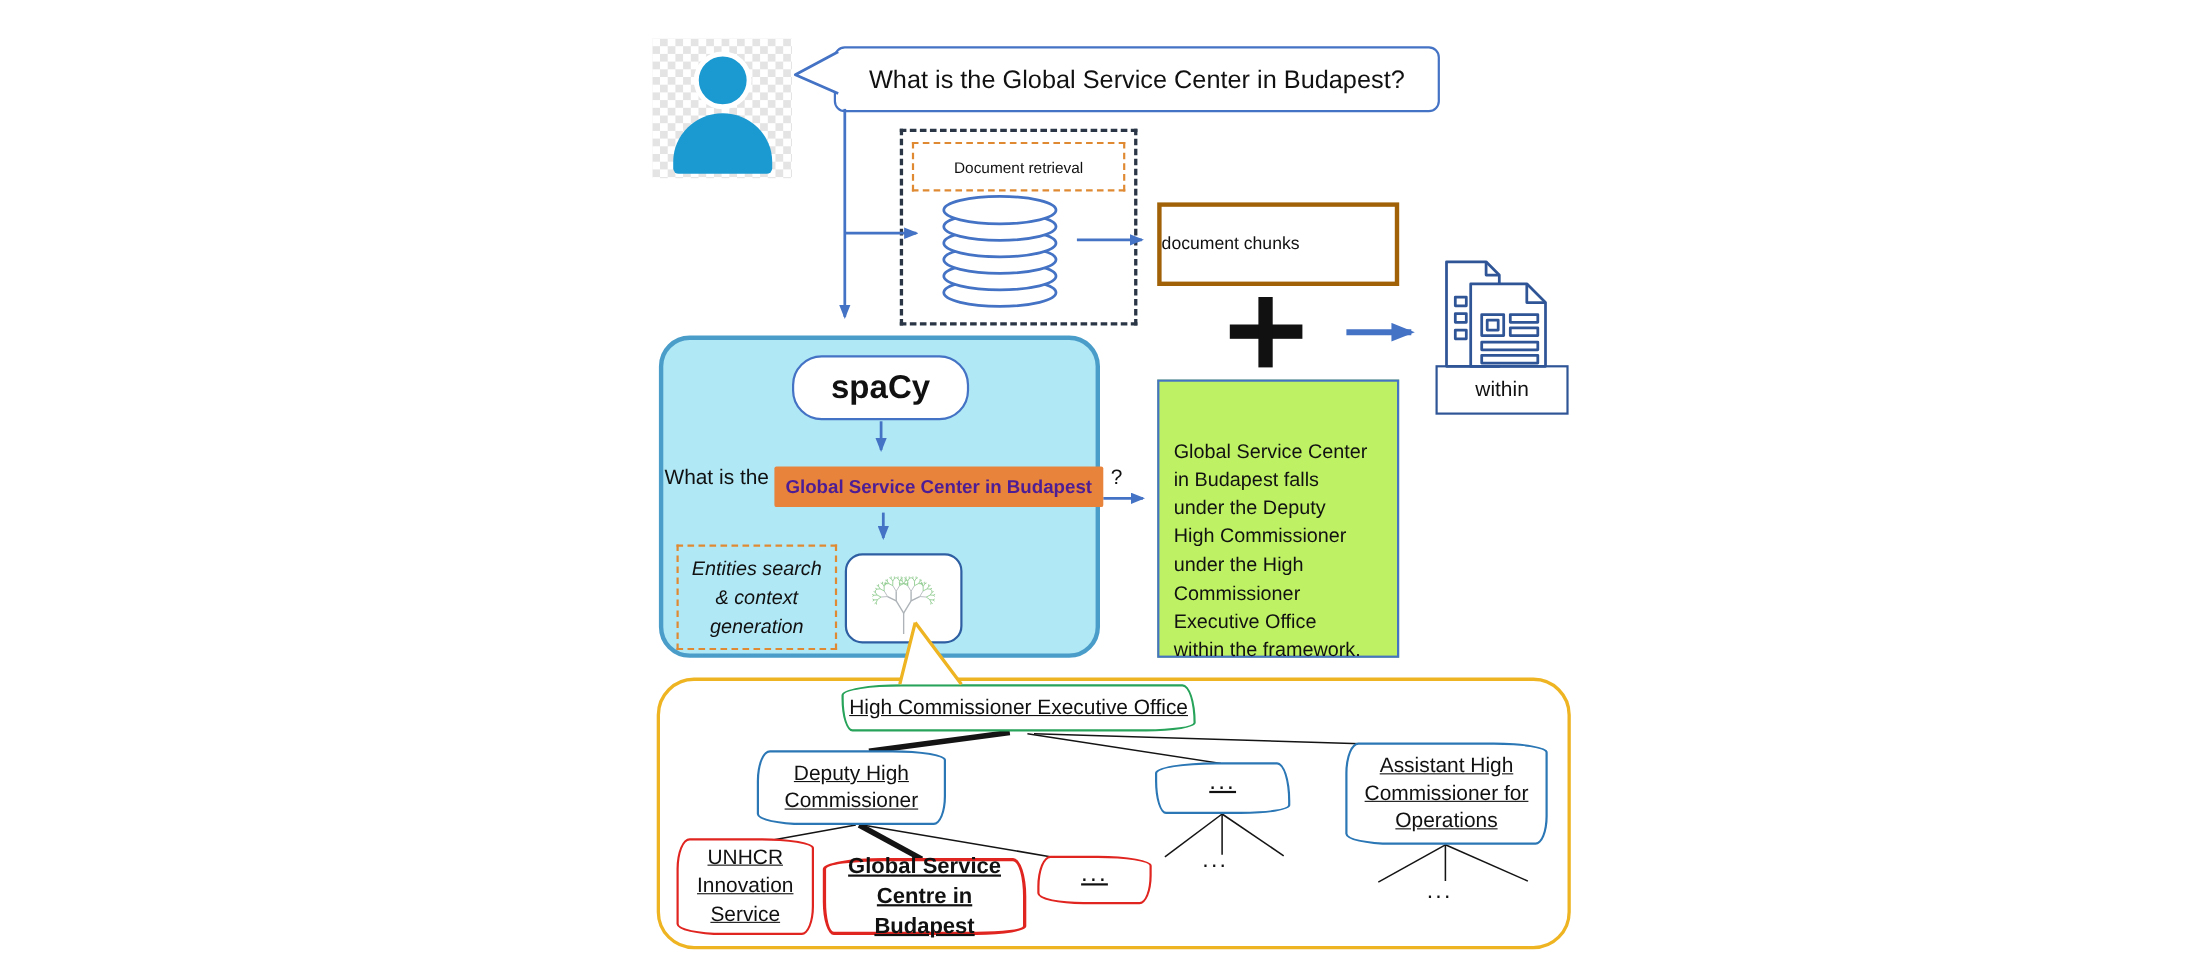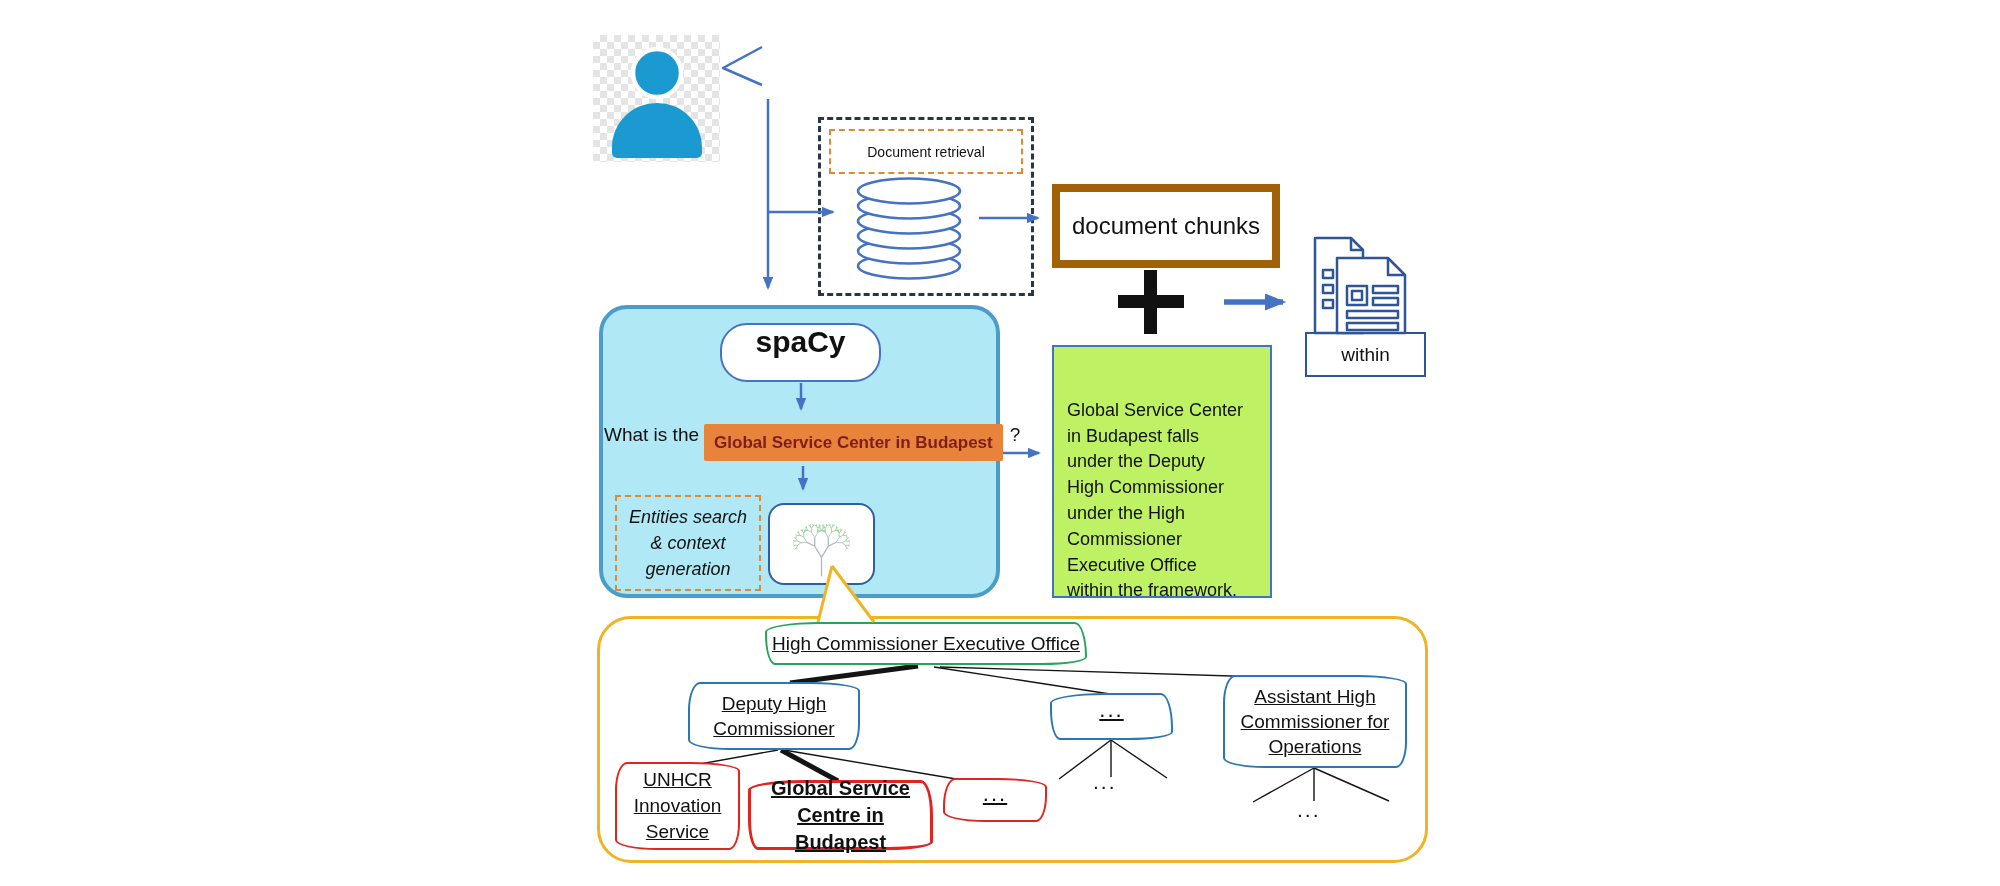--- a/index.html
+++ b/index.html
@@ -16,39 +16,39 @@
   .bubble{left:758px;top:42px;width:547px;height:56px;border:2.5px solid #4472c4;border-radius:10px;
     background:#fff;display:flex;align-items:center;justify-content:center;font-size:23px;z-index:2;}
   .tail-svg{left:715px;top:40px;width:60px;height:60px;z-index:3;}
 
   
   .dashed-outer{left:818px;top:117px;width:210px;height:173px;border:3px dashed #2a3646;z-index:2;background:transparent;}
   .retr-label{left:829px;top:129px;width:190px;height:41px;border:2px dashed #df8a33;background:#fff0;
     display:flex;align-items:center;justify-content:center;font-size:14px;z-index:5;}
   .db-svg{left:853px;top:170px;width:112px;height:110px;z-index:5;}
 
-  .chunks-box{left:1052px;top:184px;width:212px;height:68px;border:8px solid #a16207;background:#fff;
-    display:flex;align-items:center;justify-content:center;font-size:24px;z-index:5;}
+  .chunks-box{left:1052px;top:184px;width:212px;height:68px;border:4px solid #a16207;background:#fff;
+    display:flex;align-items:center;font-size:16px;z-index:5;}
 
   
   .plus{left:1118px;top:270px;width:66px;height:64px;z-index:5;}
   .plus .h{position:absolute;left:0;top:25px;width:66px;height:13px;background:#111;}
   .plus .v{position:absolute;left:26px;top:0;width:13px;height:64px;background:#111;}
 
   .docs-svg{left:1300px;top:228px;width:125px;height:112px;z-index:6;}
   .context-box{left:1305px;top:332px;width:117px;height:41px;border:2.5px solid #2f5597;background:#fff;
     display:flex;align-items:center;justify-content:center;font-size:19px;z-index:5;}
 
   
   .cyan-panel{left:599px;top:305px;width:401px;height:293px;background:#b0e8f6;border:4px solid #4a9dc9;
     border-radius:28px;z-index:1;box-sizing:border-box;}
   .spacy-pill{left:720px;top:323px;width:157px;height:55px;border:2.5px solid #4472c4;border-radius:27px;
-    background:#fff;display:flex;justify-content:center;font-size:30px;font-weight:bold;z-index:5;}
+    background:#fff;display:flex;align-items:center;justify-content:center;font-size:30px;font-weight:bold;z-index:5;}
   .query-row{left:604px;top:424px;height:37px;display:flex;align-items:flex-start;z-index:5;font-size:19px;}
-  .entity-chip{margin-left:5px;background:#e8833c;color:#7f1d1d;font-size:17px;font-weight:600;height:37px;
+  .entity-chip{margin-left:5px;background:#e8833c;color:#4c1d95;font-size:17px;font-weight:600;height:37px;
     display:flex;align-items:center;padding:0 10px;border-radius:2px;}
   .qmark{margin-left:7px;}
   .entities-box{left:615px;top:495px;width:142px;height:92px;border:2.5px dashed #df8a33;background:transparent;
     display:flex;align-items:center;justify-content:center;text-align:center;font-size:18px;line-height:26px;z-index:5;font-style:italic;}
   .tree-box{left:768px;top:503px;width:107px;height:82px;background:#fff;border:2.5px solid #2e5fa3;
     border-radius:16px;z-index:5;box-sizing:border-box;}
   .tree-box svg{width:100%;height:100%;}
 
   
   .answer-box{left:1052px;top:345px;width:220px;height:253px;border:2px solid #4472c4;background:#bef264;
@@ -83,20 +83,23 @@
 
 <div class="canvas">
 
   <div class="abs person-tile">
     <svg viewBox="0 0 127 127" width="127" height="127">
       <path d="M19,112 a45,44 0 0 1 90,0 v6 a5,5 0 0 1 -5,5 h-80 a5,5 0 0 1 -5,-5 z" fill="#1b9ad2"></path>
       <circle cx="64" cy="38" r="24" fill="#1b9ad2" stroke="#ffffff" stroke-width="4.5"></circle>
     </svg>
   </div>
 
+  <div class="abs bubble">
+    <span>What is the Global Service Center in Budapest?</span>
+  </div>
   <svg class="abs tail-svg" viewBox="0 0 60 60">
     <path d="M47,7 L8,28 L47,45" fill="#ffffff" stroke="#4472c4" stroke-width="2.5" stroke-linejoin="round"></path>
   </svg>
 
   <div class="abs dashed-outer"></div>
   <div class="abs retr-label">
     <span>Document retrieval</span>
   </div>
   <svg class="abs db-svg" viewBox="0 0 112 110">
     <g stroke="#4472c4" stroke-width="2.5" fill="#ffffff">

